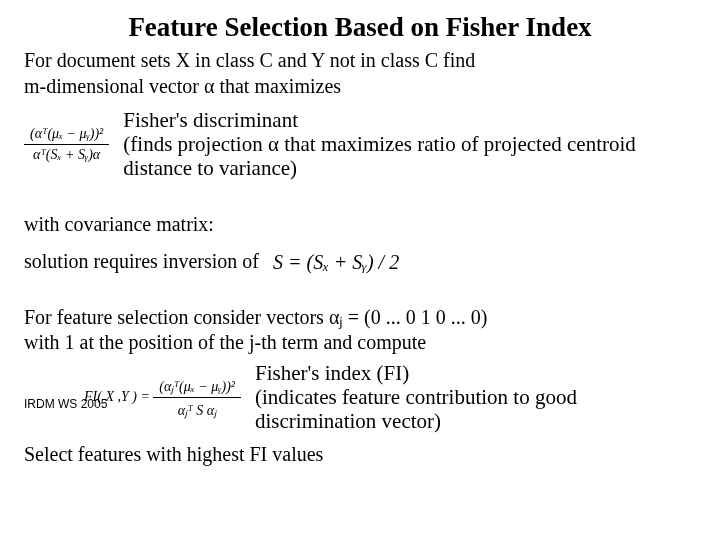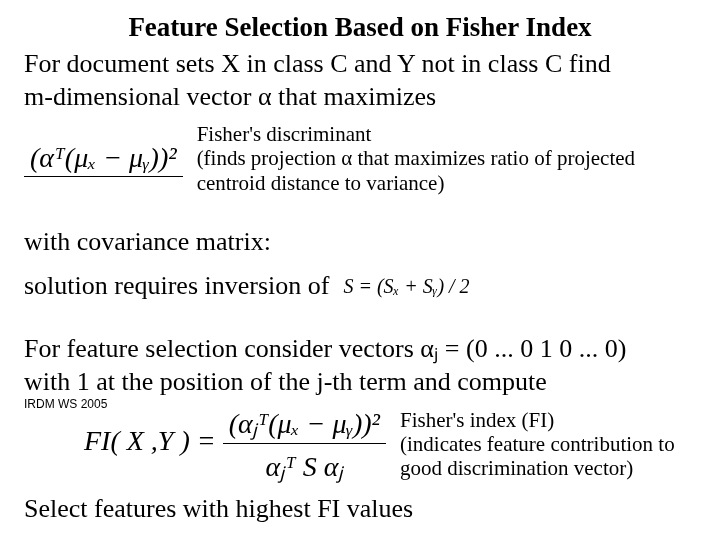--- a/index.html
+++ b/index.html
@@ -19,34 +19,34 @@
     height: 435px;
     position: relative;
   }
   .title {
     text-align: center;
     font-weight: bold;
     font-size: 27px;
     margin: 4px 0 6px 0;
   }
   .p {
-    font-size: 26px;
+    font-size: 20px;
     line-height: 1.18;
     margin: 2px 0;
   }
   .row {
     display: flex;
     align-items: center;
     gap: 14px;
     margin-top: 6px;
   }
   .formula {
     font-family: "Times New Roman", serif;
     font-style: italic;
-    font-size: 28px;
+    font-size: 14px;
     white-space: nowrap;
   }
   .frac {
     display: inline-block;
     text-align: center;
     vertical-align: middle;
   }
   .frac .num {
     display: block;
     border-bottom: 1.5px solid #000;
@@ -77,20 +77,21 @@
 
   <div class="title">Feature Selection Based on Fisher Index</div>
 
   <div class="p">For document sets X in class C and Y not in class C find</div>
   <div class="p">m-dimensional vector α that maximizes</div>
 
   <div class="row mt8">
     <div class="formula">
       <span class="frac">
         <span class="num">(αᵀ(μₓ − μᵧ))²</span>
+        <span class="den">αᵀ(Sₓ + Sᵧ)α</span>
       </span>
     </div>
     <div class="desc">
       <span>Fisher's discriminant</span><br>
       <span>(finds projection α that maximizes ratio of projected centroid distance to variance)</span>
     </div>
   </div>
 
   <div class="row mt12">
     <div class="p">with covariance matrix:</div>

